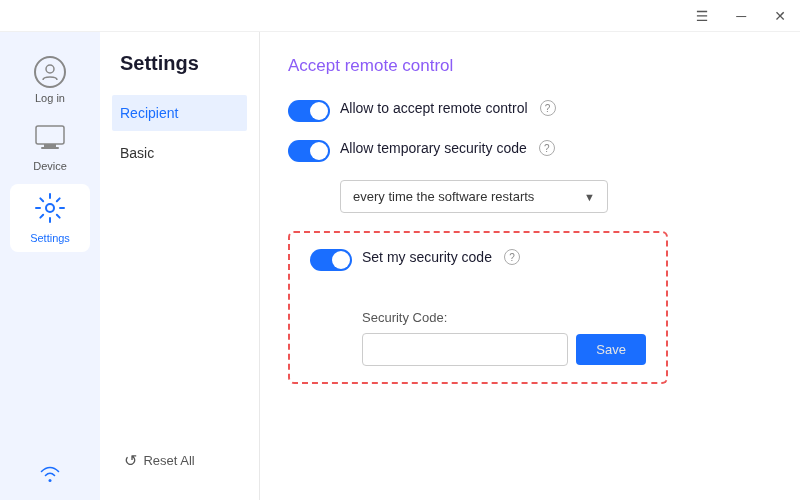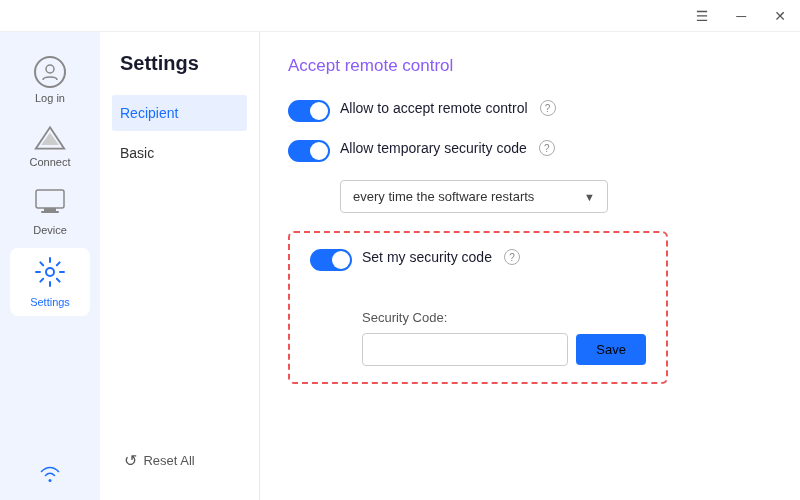--- a/index.html
+++ b/index.html
@@ -256,21 +256,21 @@
       background: transparent;
     }
     .eye-icon {
       padding: 0 8px;
       color: #999;
       cursor: pointer;
       font-size: 14px;
     }
     .save-btn {
       background: #1a6eff;
-      color: #000000;
+      color: #e5e5e5;
       border: none;
       border-radius: 4px;
       padding: 8px 20px;
       font-size: 13px;
       cursor: pointer;
       white-space: nowrap;
     }
 
     .nav-panel-bottom {
       display: flex;
@@ -293,29 +293,20 @@
     <div class="sidebar-item">
       <div class="icon-circle">
         <svg width="18" height="18" viewBox="0 0 18 18" fill="none">
           <circle cx="9" cy="6" r="4" stroke="#888" stroke-width="1.5"></circle>
           <path d="M2 17c0-4 14-4 14 0" stroke="#888" stroke-width="1.5"></path>
         </svg>
       </div>
       <span class="icon-label">Log in</span>
     </div>
 
-    <div class="sidebar-item">
-      <div class="sidebar-icon-connect">
-        <svg width="36" height="28" viewBox="0 0 36 28" fill="none">
-          <polygon points="18,2 34,26 2,26" stroke="#888" stroke-width="2" fill="none"></polygon>
-          <polygon points="18,8 28,22 8,22" fill="#ccc"></polygon>
-        </svg>
-      </div>
-      <span class="icon-label">Connect</span>
-    </div>
 
     <div class="sidebar-item">
       <div>
         <svg width="32" height="28" viewBox="0 0 32 28" fill="none">
           <rect x="2" y="2" width="28" height="18" rx="2" stroke="#888" stroke-width="1.5"></rect>
           <rect x="10" y="20" width="12" height="3" fill="#888"></rect>
           <rect x="7" y="23" width="18" height="2" rx="1" fill="#888"></rect>
         </svg>
       </div>
       <span class="icon-label">Device</span>

